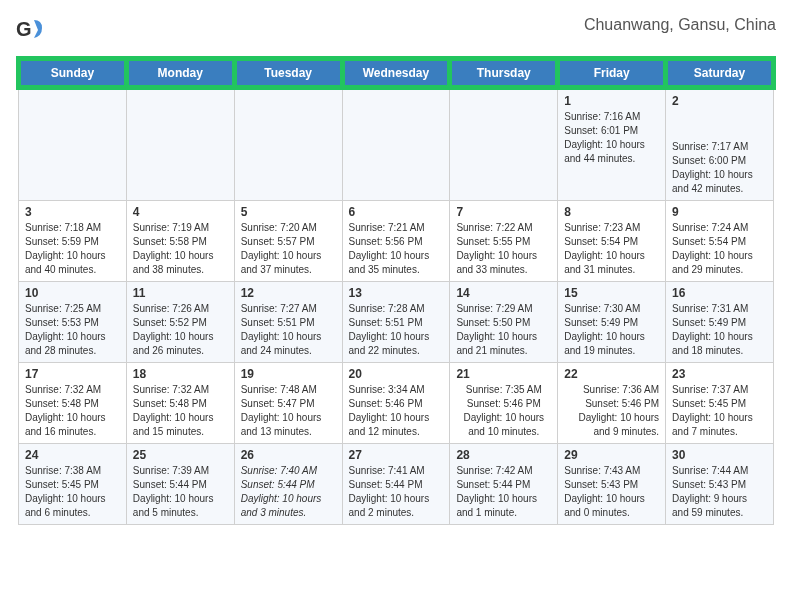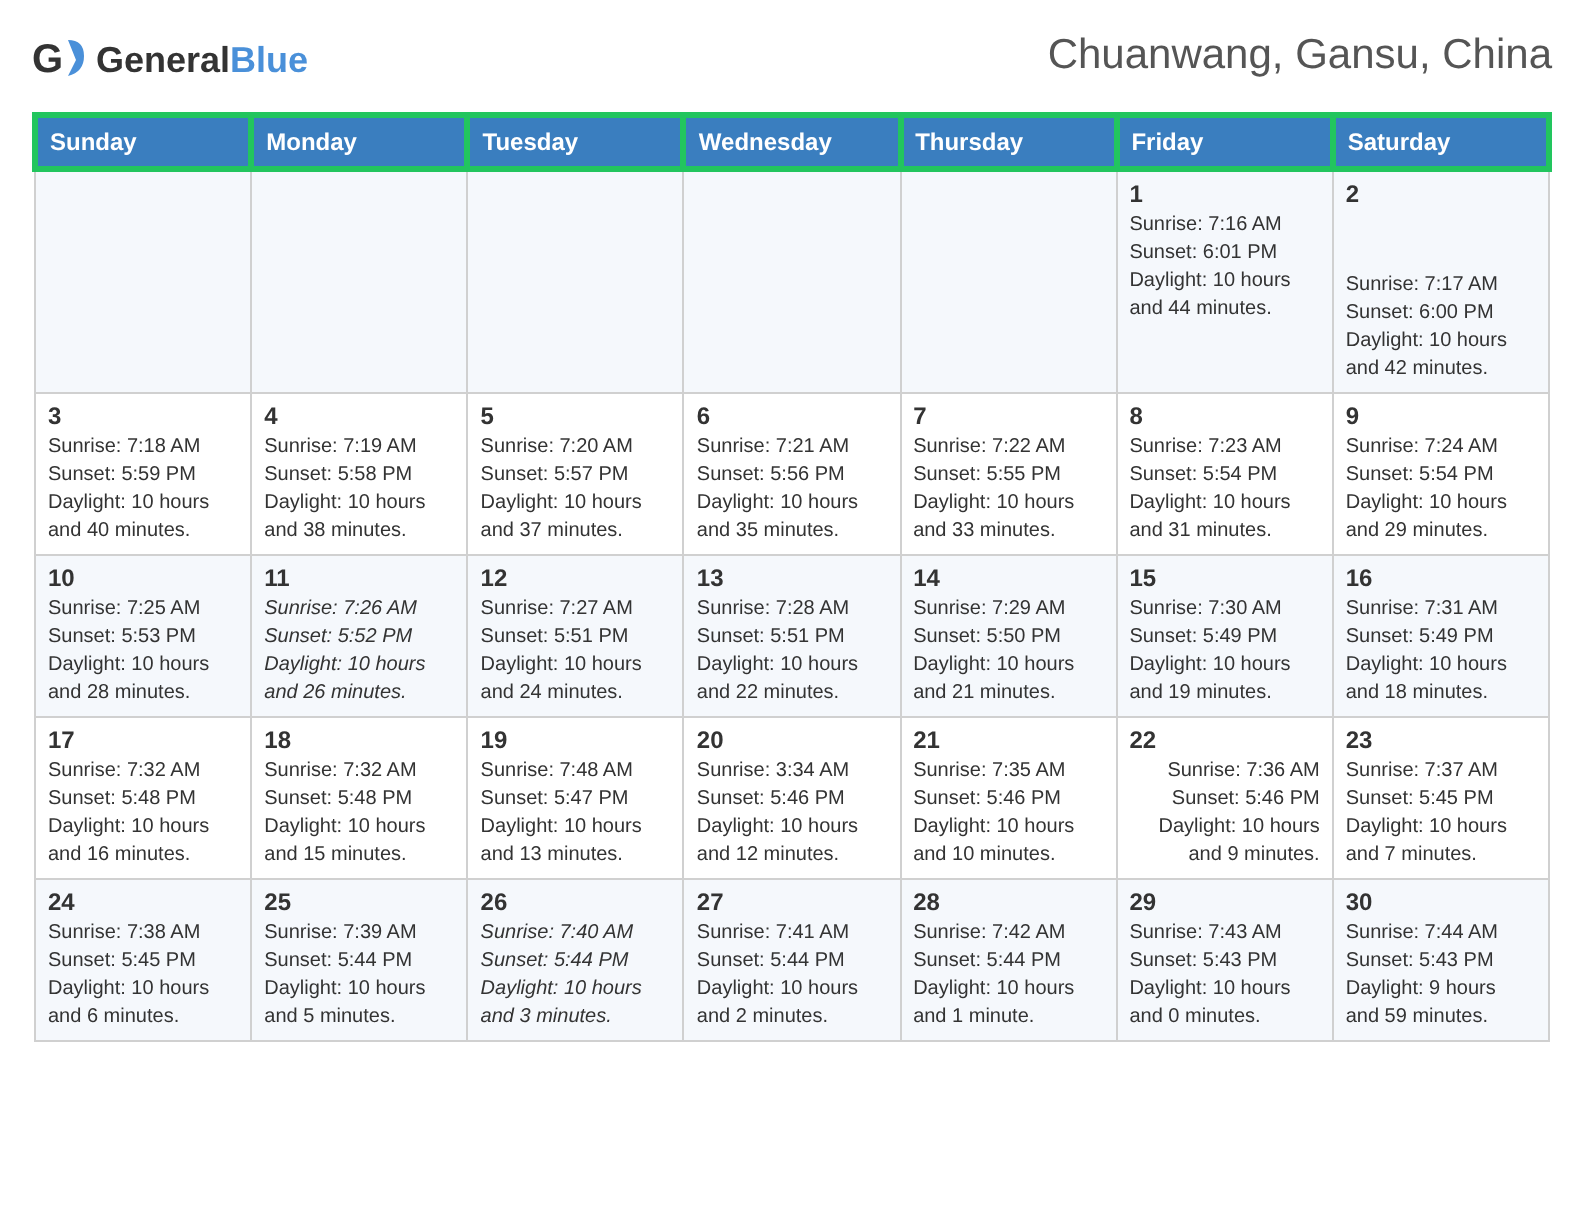--- a/index.html
+++ b/index.html
@@ -37,38 +37,38 @@
     }
     .title-area {
       text-align: right;
     }
     .month-title {
       font-size: 36px;
       font-weight: 300;
       color: #333;
     }
     .location-title {
-      font-size: 21px;
+      font-size: 16px;
       color: #555;
     }
     table {
       width: 100%;
       border-collapse: collapse;
       table-layout: fixed;
     }
     thead tr {
       background-color: #3a7ebf;
     }
     thead th {
       color: #fff;
       font-size: 12px;
       padding: 5px 6px;
-      text-align: left;
+      text-align: center;
       font-weight: bold;
-      border: 3px solid #22c55e;
+      border: 5px solid #22c55e;
     }
     tbody tr {
       vertical-align: top;
     }
     tbody td {
       border: 1px solid #d0d0d0;
       padding: 4px 6px;
       font-size: 10px;
       color: #333;
       background: #fff;
@@ -97,23 +97,20 @@
   </style>
 </head>
 <body>
 
 <div class="header-area">
   <div class="logo">
     <svg class="logo-icon" viewBox="0 0 28 28">
       <text x="0" y="20" font-size="20" font-weight="bold" fill="#333">G</text>
       <path d="M18,4 Q26,4 26,12 Q26,20 18,22 L22,14 Z" fill="#4a90d9"></path>
     </svg>
-    <div>
-      <span class="logo-text-general">General</span><span class="logo-text-blue">Blue</span>
-    </div>
   </div>
   <div class="title-area">
     <div class="location-title">Chuanwang, Gansu, China</div>
   </div>
 </div>
 
 <table>
   <thead>
     <tr>
     <th>Sunday</th>
@@ -201,21 +198,21 @@
       <tr>
         <td>
           <span class="day-number">10</span>
           <div class="day-detail" style="white-space: pre-line;">Sunrise: 7:25 AM
 Sunset: 5:53 PM
 Daylight: 10 hours
 and 28 minutes.</div>
         </td>
         <td>
           <span class="day-number">11</span>
-          <div class="day-detail" style="white-space: pre-line; font-style: italic;">Sunrise: 7:26 AM
+          <div class="day-detail" style="white-space: pre-line;">Sunrise: 7:26 AM
 Sunset: 5:52 PM
 Daylight: 10 hours
 and 26 minutes.</div>
         </td>
         <td>
           <span class="day-number">12</span>
           <div class="day-detail" style="white-space: pre-line;">Sunrise: 7:27 AM
 Sunset: 5:51 PM
 Daylight: 10 hours
 and 24 minutes.</div>
@@ -273,21 +270,21 @@
         </td>
         <td>
           <span class="day-number">20</span>
           <div class="day-detail" style="white-space: pre-line;">Sunrise: 3:34 AM
 Sunset: 5:46 PM
 Daylight: 10 hours
 and 12 minutes.</div>
         </td>
         <td>
           <span class="day-number">21</span>
-          <div class="day-detail" style="white-space: pre-line;">Sunrise: 7:35 AM
+          <div class="day-detail" style="white-space: pre-line; text-align: center;">Sunrise: 7:35 AM
 Sunset: 5:46 PM
 Daylight: 10 hours
 and 10 minutes.</div>
         </td>
         <td>
           <span class="day-number">22</span>
           <div class="day-detail" style="white-space: pre-line; text-align: right;">Sunrise: 7:36 AM
 Sunset: 5:46 PM
 Daylight: 10 hours
 and 9 minutes.</div>

